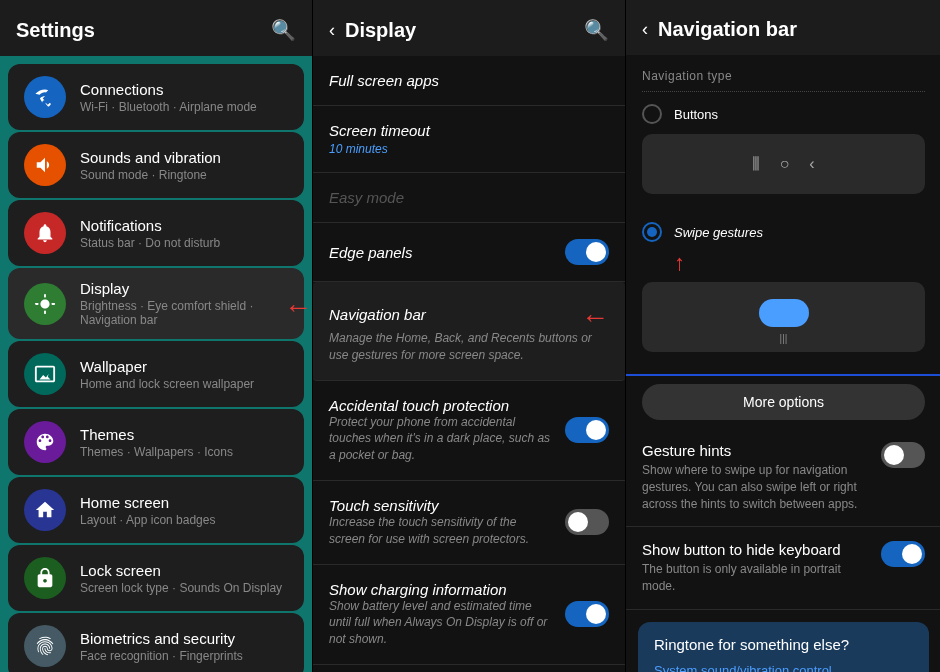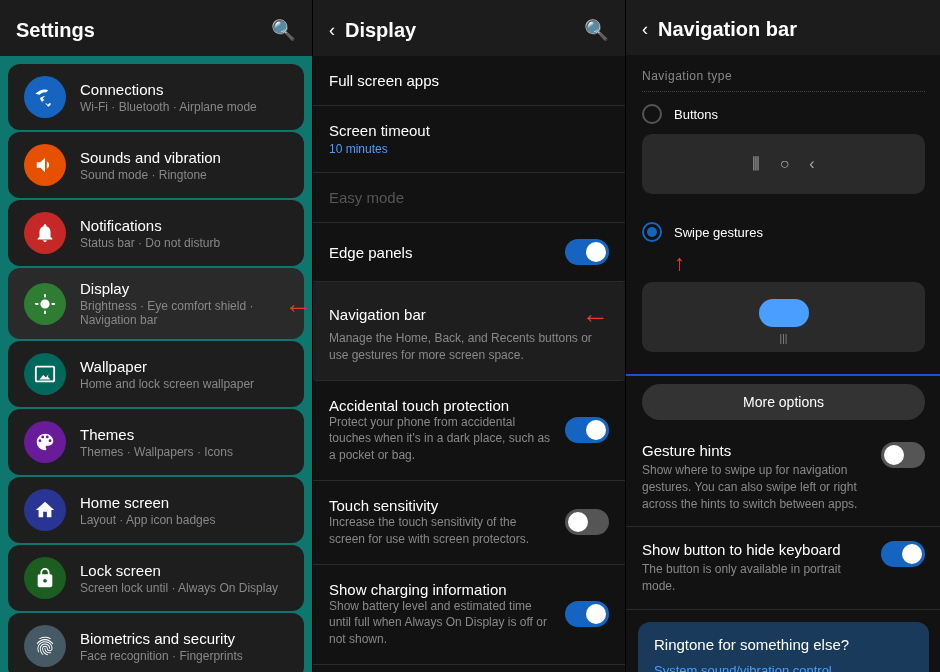--- a/index.html
+++ b/index.html
@@ -123,20 +123,21 @@
       font-size: 12px;
       color: #888;
       margin-top: 2px;
     }
 
     
     .display-item {
       padding: 16px 16px;
       border-bottom: 1px solid #2a2a2a;
       cursor: pointer;
+      font-style: italic;
     }
 
     .display-item-row {
       display: flex;
       align-items: center;
       justify-content: space-between;
     }
 
     .display-item-title {
       font-size: 15px;
@@ -439,21 +440,21 @@
     </div>
 
     <div class="settings-item">
       <div class="settings-icon icon-dark-green">
         <svg width="22" height="22" viewBox="0 0 24 24" fill="white">
           <path d="M18 8h-1V6c0-2.76-2.24-5-5-5S7 3.24 7 6v2H6c-1.1 0-2 .9-2 2v10c0 1.1.9 2 2 2h12c1.1 0 2-.9 2-2V10c0-1.1-.9-2-2-2zm-6 9c-1.1 0-2-.9-2-2s.9-2 2-2 2 .9 2 2-.9 2-2 2zm3.1-9H8.9V6c0-1.71 1.39-3.1 3.1-3.1 1.71 0 3.1 1.39 3.1 3.1v2z"></path>
         </svg>
       </div>
       <div class="settings-text">
         <div class="settings-title">Lock screen</div>
-        <div class="settings-subtitle">Screen lock until · Always On Display</div>
+        <div class="settings-subtitle">Screen lock type · Sounds On Display</div>
       </div>
     </div>
 
     <div class="settings-item">
       <div class="settings-icon" style="background:#455a64;">
         <svg width="22" height="22" viewBox="0 0 24 24" fill="white">
           <path d="M17.81 4.47c-.08 0-.16-.02-.23-.06C15.66 3.42 14 3 12.01 3c-1.98 0-3.86.47-5.57 1.41-.24.13-.54.04-.68-.2-.13-.24-.04-.55.2-.68C7.82 2.52 9.86 2 12.01 2c2.13 0 3.99.47 6.03 1.52.25.13.34.43.21.67-.09.18-.26.28-.44.28zM3.5 9.72c-.1 0-.2-.03-.29-.09-.23-.16-.28-.47-.12-.7.99-1.4 2.25-2.5 3.75-3.27C9.98 4.04 14 4.03 17.15 6.07c1.5.77 2.76 1.86 3.75 3.27.16.23.11.54-.12.7-.23.16-.54.11-.7-.12-.9-1.26-2.04-2.25-3.39-2.94-2.87-1.83-6.63-1.84-9.53.01-1.35.69-2.49 1.68-3.39 2.94-.09.14-.26.19-.27.19zm6.25 12.07c-.13 0-.26-.05-.35-.15-.87-.87-1.34-1.43-2.01-2.64-.69-1.23-1.05-2.73-1.05-4.34 0-2.97 2.54-5.39 5.66-5.39s5.66 2.42 5.66 5.39c0 .28-.22.5-.5.5s-.5-.22-.5-.5c0-2.42-2.09-4.39-4.66-4.39-2.57 0-4.66 1.97-4.66 4.39 0 1.44.32 2.77.93 3.85.64 1.15 1.08 1.64 1.85 2.42.19.2.19.51 0 .71-.11.1-.24.15-.37.15zm7.17-1.85c-1.19 0-2.24-.3-3.1-.89-1.49-1.01-2.38-2.65-2.38-4.39 0-.28.22-.5.5-.5s.5.22.5.5c0 1.41.72 2.74 1.94 3.56.71.48 1.54.71 2.54.71.24 0 .64-.03 1.04-.1.27-.05.53.13.58.41.05.27-.13.53-.41.58-.57.11-1.07.12-1.21.12zM14.91 22c-.04 0-.09-.01-.13-.02-1.59-.44-2.63-1.03-3.72-2.1-1.4-1.39-2.17-3.24-2.17-5.22 0-1.62 1.38-2.94 3.08-2.94 1.7 0 3.08 1.32 3.08 2.94 0 1.07.93 1.94 2.08 1.94s2.08-.87 2.08-1.94c0-3.77-3.25-6.83-7.25-6.83-2.84 0-5.44 1.58-6.61 4.03-.39.81-.59 1.76-.59 2.8 0 .78.07 2.01.67 3.61.1.26-.03.55-.29.64-.26.1-.55-.04-.64-.29-.49-1.31-.73-2.61-.73-3.96 0-1.2.23-2.29.68-3.24 1.33-2.79 4.28-4.59 7.51-4.59 4.55 0 8.25 3.51 8.25 7.83 0 1.62-1.38 2.94-3.08 2.94s-3.08-1.32-3.08-2.94c0-1.07-.93-1.94-2.08-1.94s-2.08.87-2.08 1.94c0 1.71.66 3.31 1.87 4.51.95.94 1.86 1.46 3.27 1.85.27.07.42.35.35.61-.05.23-.26.38-.47.38z"></path>
         </svg>
       </div>
       <div class="settings-text">
@@ -566,21 +567,21 @@
         <div class="radio-btn"></div>
         <span class="nav-option-label">Buttons</span>
       </div>
 
       <div class="nav-preview">
         <span class="nav-btn-icon">⫼</span>
         <span class="nav-btn-icon">○</span>
         <span class="nav-btn-icon">‹</span>
       </div>
 
-      <div class="nav-option" style="margin-top:28px;">
+      <div class="nav-option" style="margin-top:28px;font-style:italic;">
         <div class="radio-btn selected"></div>
         <span class="nav-option-label">Swipe gestures</span>
       </div>
 
       <div style="display:flex;margin:4px 0 4px 32px;">
         <div style="color:#e53935;font-size:22px;line-height:1;">↑</div>
       </div>
 
       <div class="nav-preview-gesture">
         <div style="display:flex;flex-direction:column;align-items:center;">

